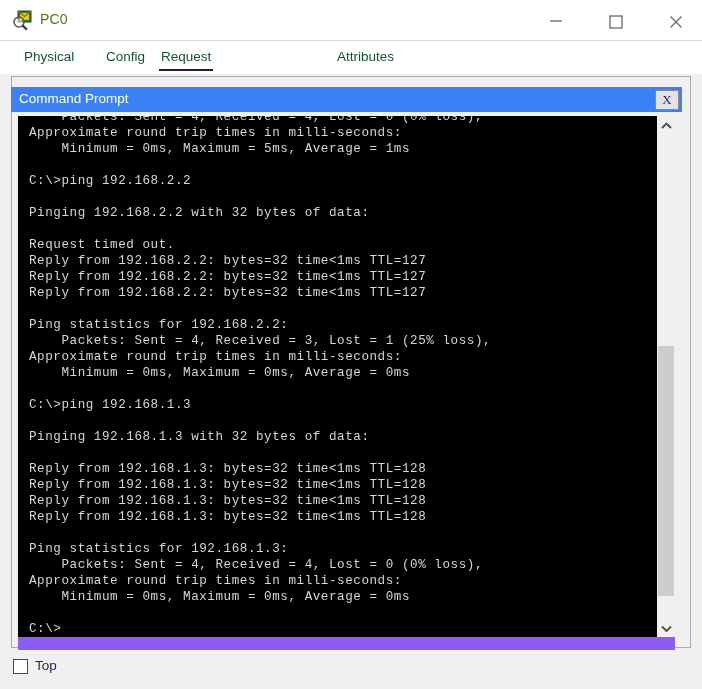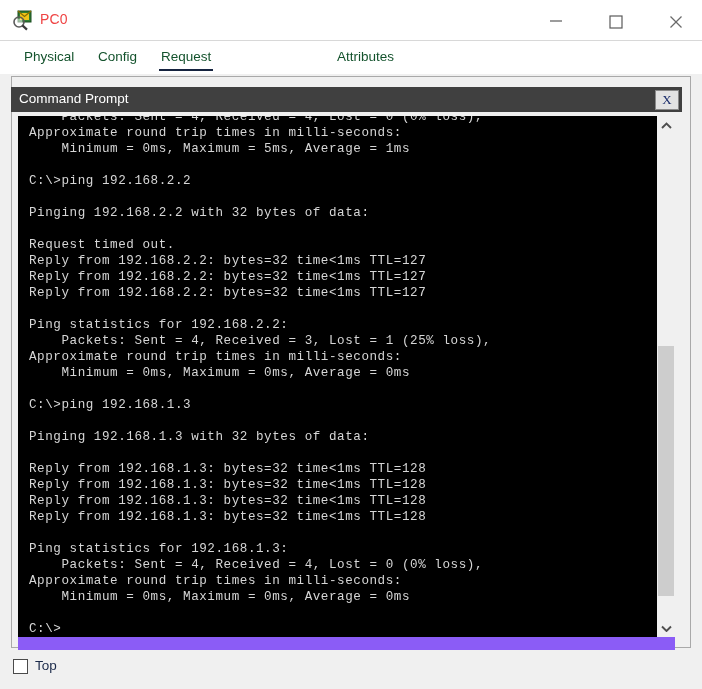--- a/index.html
+++ b/index.html
@@ -35,21 +35,21 @@
   }
   #app-icon {
     position: absolute;
     left: 12px; top: 9px;
     width: 22px; height: 22px;
   }
   #title-text {
     position: absolute;
     left: 40px; top: 11px;
     font-size: 14px;
-    color: #ef4444;
+    color: #4d7c0f;
     letter-spacing: 0.2px;
     white-space: nowrap;
   }
   .winbtn {
     position: absolute;
     top: 0;
     width: 46px;
     height: 40px;
     cursor: default;
   }
@@ -87,21 +87,21 @@
     border: 1px solid #a9a9a9;
     box-sizing: border-box;
   }
 
   
   #cmd-titlebar {
     position: absolute;
     left: 11px; top: 87px;
     width: 671px;
     height: 25px;
-    background: #404040;
+    background: #3b82f6;
     box-sizing: border-box;
   }
   #cmd-title-text {
     position: absolute;
     left: 8px; top: 4px;
     font-size: 13.5px;
     color: #ffffff;
     white-space: nowrap;
   }
   #cmd-close-btn {
@@ -243,21 +243,21 @@
     <div class="winbtn" id="btn-close">
       <svg width="16" height="14" viewBox="0 0 16 14">
         <line x1="1.5" y1="1.5" x2="12.5" y2="12.5" stroke="#6a6a6a" stroke-width="1.3"></line>
         <line x1="12.5" y1="1.5" x2="1.5" y2="12.5" stroke="#6a6a6a" stroke-width="1.3"></line>
       </svg>
     </div>
   </div>
 
   <div id="tabbar">
     <div class="tab" style="left:22px;">Physical</div>
-    <div class="tab" style="left:96px;">Config</div>
+    <div class="tab" style="left:104px;">Config</div>
     <div class="tab active" style="left:159px;">Request</div>
     <div class="tab" style="left:335px;text-align:right;">Attributes</div>
   </div>
 
   <div id="panel"></div>
 
   <div id="cmd-titlebar">
     <span id="cmd-title-text">Command Prompt</span>
     <div id="cmd-close-btn">X</div>
   </div>

